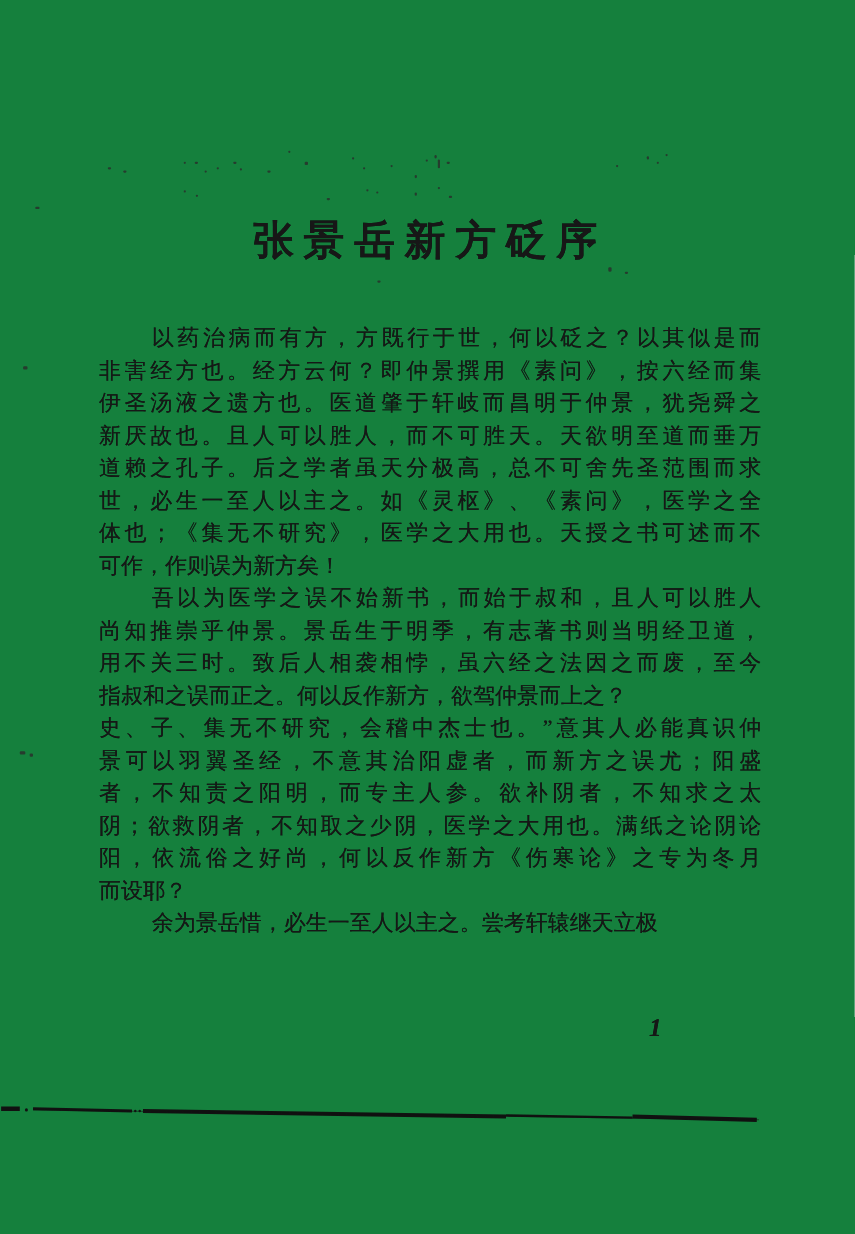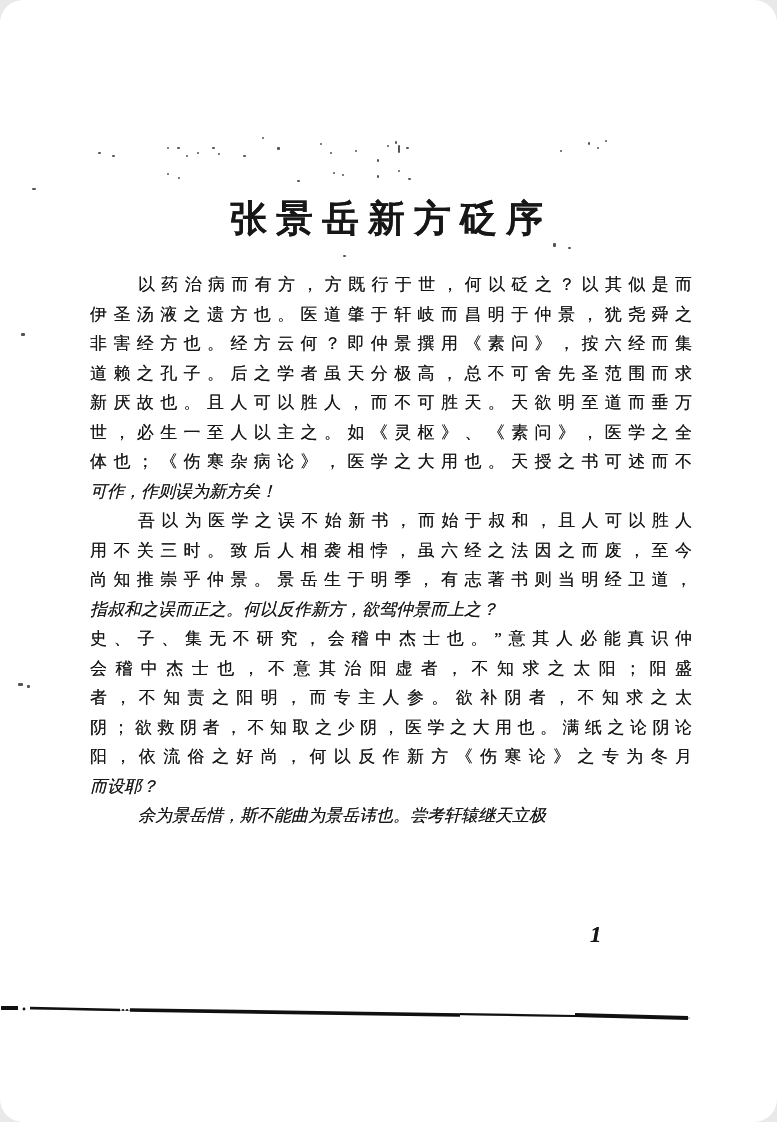--- a/index.html
+++ b/index.html
@@ -5,56 +5,55 @@
   html,body{margin:0;padding:0;}
   body{
     background:#e9e9e9;
     font-family:"Liberation Serif","DejaVu Serif",serif;
   }
   .page{
     position:relative;
     width:777px;
     height:1122px;
     margin:0 auto;
-    background:#ffffff;
+    background:#15803d;
     overflow:hidden;
     color:#171717;
-    border-radius:23px;
   }
   .page-title{
     position:absolute;
     top:194px;
     left:90px;
     width:602px;
     text-align:center;
     font-size:37px;
     font-weight:600;
     letter-spacing:9px;
     white-space:nowrap;
     text-shadow:0 0 0.6px rgba(0,0,0,0.75);
   }
   .body-text{
     position:absolute;
-    top:270px;
+    top:294px;
     left:90px;
     width:602px;
-    font-size:17px;
+    font-size:20px;
     line-height:29.5px;
     text-shadow:0 0 0.5px rgba(0,0,0,0.7);
   }
   .line{
     height:29.5px;
     white-space:nowrap;
     text-align:justify;
     text-align-last:justify;
     text-justify:inter-character;
     overflow:visible;
   }
   .line.indent{ text-indent:48px; }
-  .line.end{ text-align:left; text-align-last:left; white-space:nowrap;font-style:italic; }
+  .line.end{ text-align:left; text-align-last:left; white-space:nowrap; }
   .page-number{
     position:absolute;
     left:590px;
     top:922px;
     font-size:23px;
     font-weight:700;
     font-style:italic;
     text-shadow:0 0 0.6px rgba(0,0,0,0.8);
   }
   .bottom-line{
@@ -73,38 +72,38 @@
 </style>
 </head>
 <body>
 
 <div class="page">
 
   <div class="page-title">张景岳新方砭序</div>
 
   <div class="body-text">
     <div class="line indent">以药治病而有方，方既行于世，何以砭之？以其似是而</div>
+    <div class="line">非害经方也。经方云何？即仲景撰用《素问》，按六经而集</div>
     <div class="line">伊圣汤液之遗方也。医道肇于轩岐而昌明于仲景，犹尧舜之</div>
-    <div class="line">非害经方也。经方云何？即仲景撰用《素问》，按六经而集</div>
+    <div class="line">新厌故也。且人可以胜人，而不可胜天。天欲明至道而垂万</div>
     <div class="line">道赖之孔子。后之学者虽天分极高，总不可舍先圣范围而求</div>
-    <div class="line">新厌故也。且人可以胜人，而不可胜天。天欲明至道而垂万</div>
     <div class="line">世，必生一至人以主之。如《灵枢》、《素问》，医学之全</div>
-    <div class="line">体也；《伤寒杂病论》，医学之大用也。天授之书可述而不</div>
+    <div class="line">体也；《集无不研究》，医学之大用也。天授之书可述而不</div>
     <div class="line end">可作，作则误为新方矣！</div>
     <div class="line indent">吾以为医学之误不始新书，而始于叔和，且人可以胜人</div>
+    <div class="line">尚知推崇乎仲景。景岳生于明季，有志著书则当明经卫道，</div>
     <div class="line">用不关三时。致后人相袭相悖，虽六经之法因之而废，至今</div>
-    <div class="line">尚知推崇乎仲景。景岳生于明季，有志著书则当明经卫道，</div>
     <div class="line end">指叔和之误而正之。何以反作新方，欲驾仲景而上之？</div>
     <div class="line">史、子、集无不研究，会稽中杰士也。”意其人必能真识仲</div>
-    <div class="line">会稽中杰士也，不意其治阳虚者，不知求之太阳；阳盛</div>
+    <div class="line">景可以羽翼圣经，不意其治阳虚者，而新方之误尤；阳盛</div>
     <div class="line">者，不知责之阳明，而专主人参。欲补阴者，不知求之太</div>
     <div class="line">阴；欲救阴者，不知取之少阴，医学之大用也。满纸之论阴论</div>
     <div class="line">阳，依流俗之好尚，何以反作新方《伤寒论》之专为冬月</div>
     <div class="line end">而设耶？</div>
-    <div class="line indent end">余为景岳惜，斯不能曲为景岳讳也。尝考轩辕继天立极</div>
+    <div class="line indent end">余为景岳惜，必生一至人以主之。尝考轩辕继天立极</div>
   </div>
 
   <div class="page-number">1</div>
 
   <svg class="bottom-line" viewBox="0 0 777 24" xmlns="http://www.w3.org/2000/svg" aria-hidden="true">
     <path d="M1 8 H18" stroke="#111" stroke-width="4" fill="none"></path>
     <circle cx="24" cy="9" r="1.4" fill="#111"></circle>
     <path d="M30 8 L120 10" stroke="#111" stroke-width="2.6" fill="none"></path>
     <circle cx="123" cy="10" r="1.1" fill="#111"></circle>
     <circle cx="127" cy="10" r="1.1" fill="#111"></circle>

